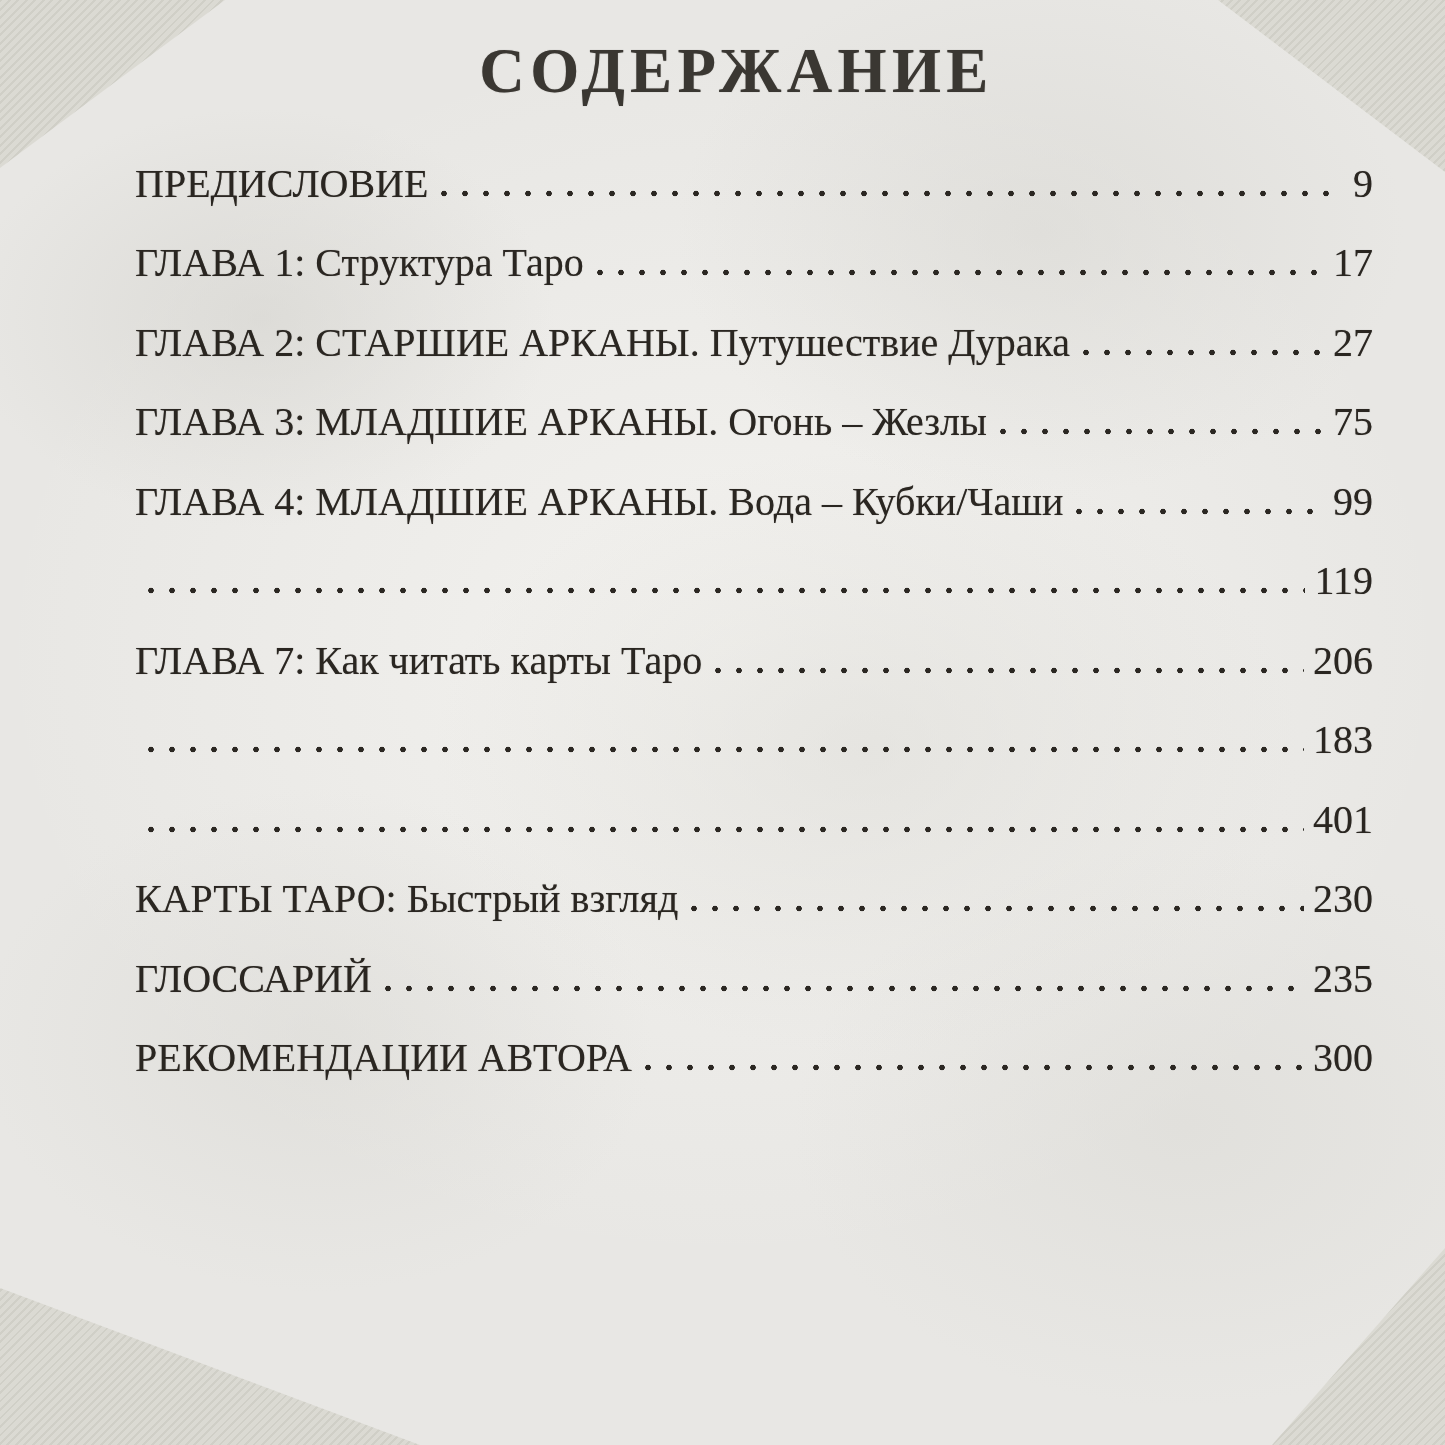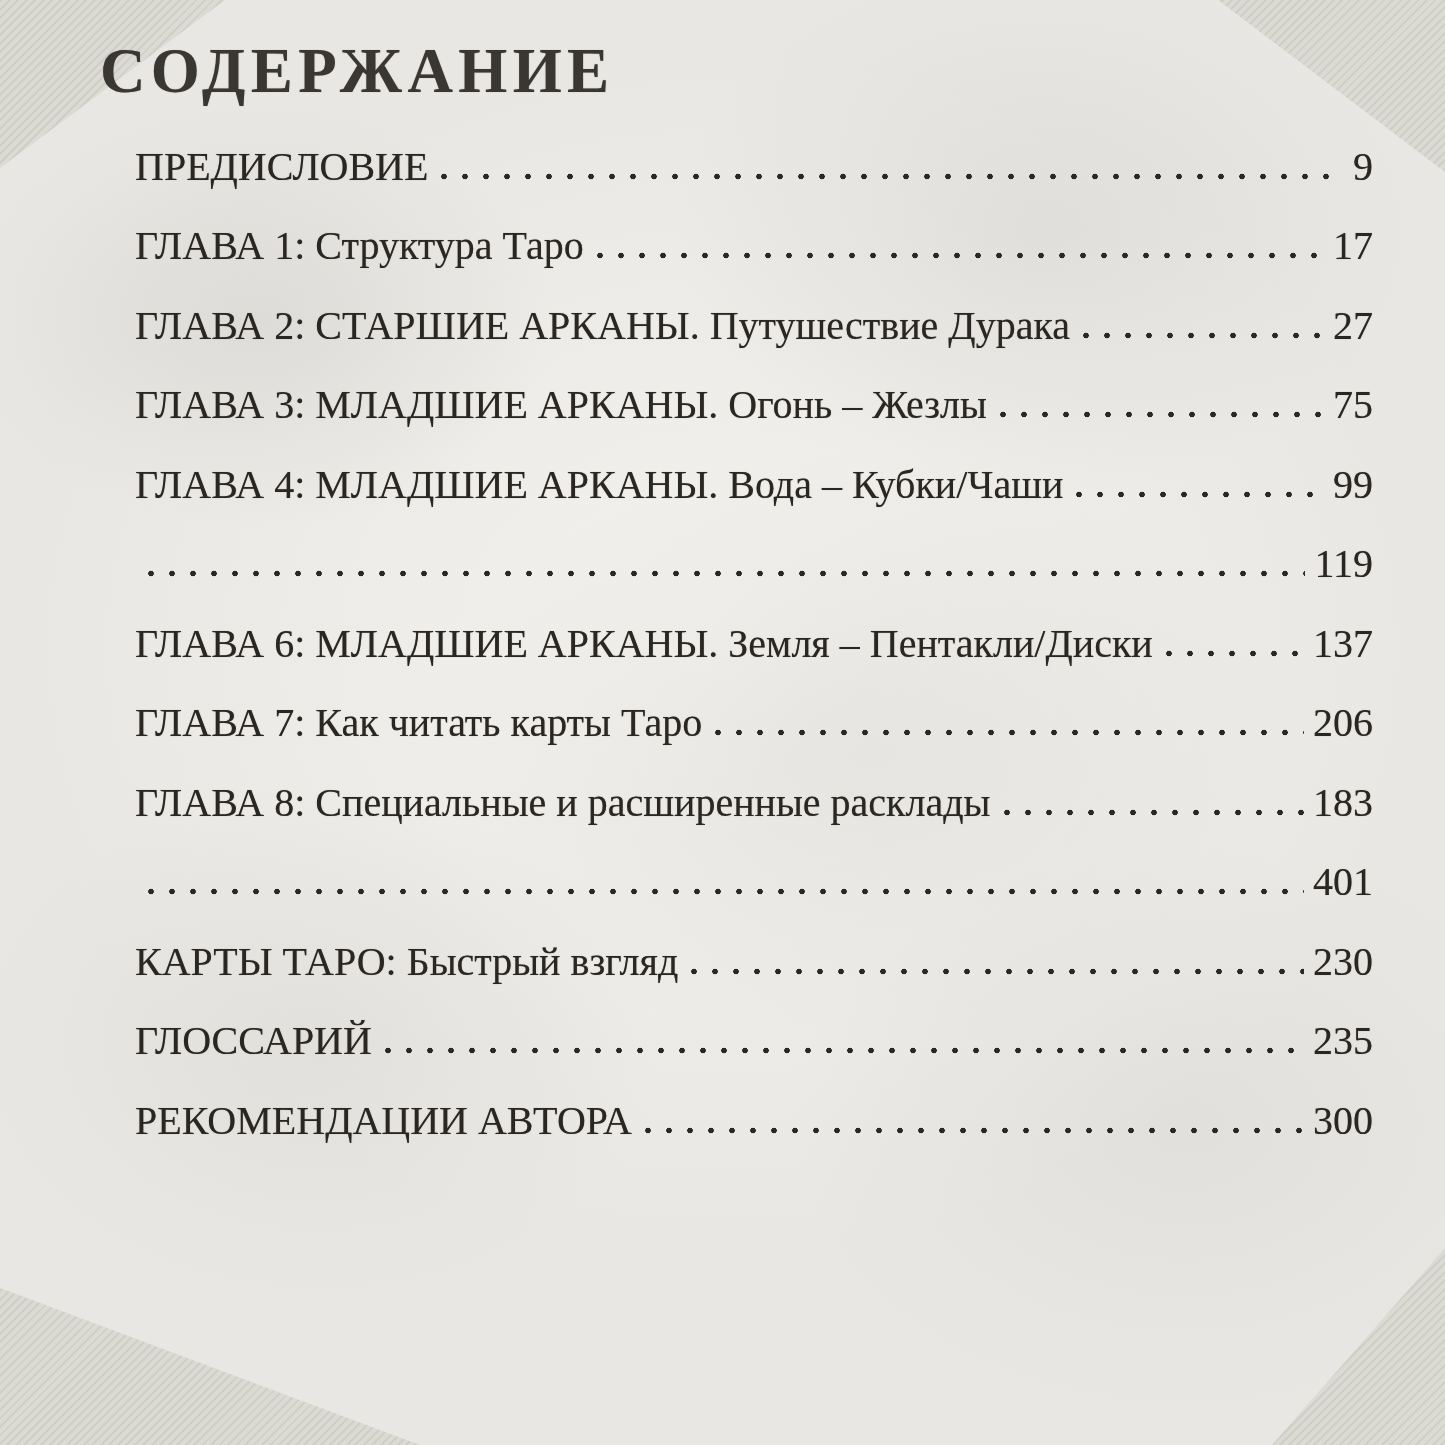--- a/index.html
+++ b/index.html
@@ -40,31 +40,31 @@
       radial-gradient(ellipse 900px 760px at 50% 45%, rgba(244,243,240,0.9), rgba(244,243,240,0) 80%);
   }
 
   .content {
     position: relative;
     z-index: 2;
     padding: 36px 72px 0 135px;
   }
 
   .toc-title {
-    text-align: left;
+    text-align: center;
     font-size: 63px;
     line-height: 1.12;
     letter-spacing: 0.085em;
     color: #3a3732;
     text-shadow: 0 0 1px rgba(58,55,50,0.45);
     margin: 0 0 0 -35px; 
   }
 
   .toc-list {
-    margin-top: 37px;
+    margin-top: 54px;
     font-family: Liberation Serif, serif;
   }
 
   .toc-row {
     display: flex;
     align-items: baseline;
     margin-bottom: 33.5px;
     font-size: 40px;
     line-height: 1.15;
     color: #2a2621;
@@ -130,34 +130,28 @@
     <span class="toc-label">ГЛАВА 4: МЛАДШИЕ АРКАНЫ. Вода – Кубки/Чаши</span>
     <span class="toc-leader"></span>
     <span class="toc-pagenum">99</span>
   </div>
 
   <div class="toc-row">
     <span class="toc-leader"></span>
     <span class="toc-pagenum">119</span>
   </div>
 
-  <div class="toc-row">
-    <span class="toc-label">ГЛАВА 6: МЛАДШИЕ АРКАНЫ. Земля – Пентакли/Диски</span>
-    <span class="toc-leader"></span>
-    <span class="toc-pagenum">137</span>
-  </div>
 
   <div class="toc-row">
     <span class="toc-label">ГЛАВА 7: Как читать карты Таро</span>
     <span class="toc-leader"></span>
     <span class="toc-pagenum">206</span>
   </div>
 
   <div class="toc-row">
-    <span class="toc-label">ГЛАВА 8: Специальные и расширенные расклады</span>
     <span class="toc-leader"></span>
     <span class="toc-pagenum">183</span>
   </div>
 
 
   <div class="toc-row">
     <span class="toc-leader"></span>
     <span class="toc-pagenum">401</span>
   </div>
 

